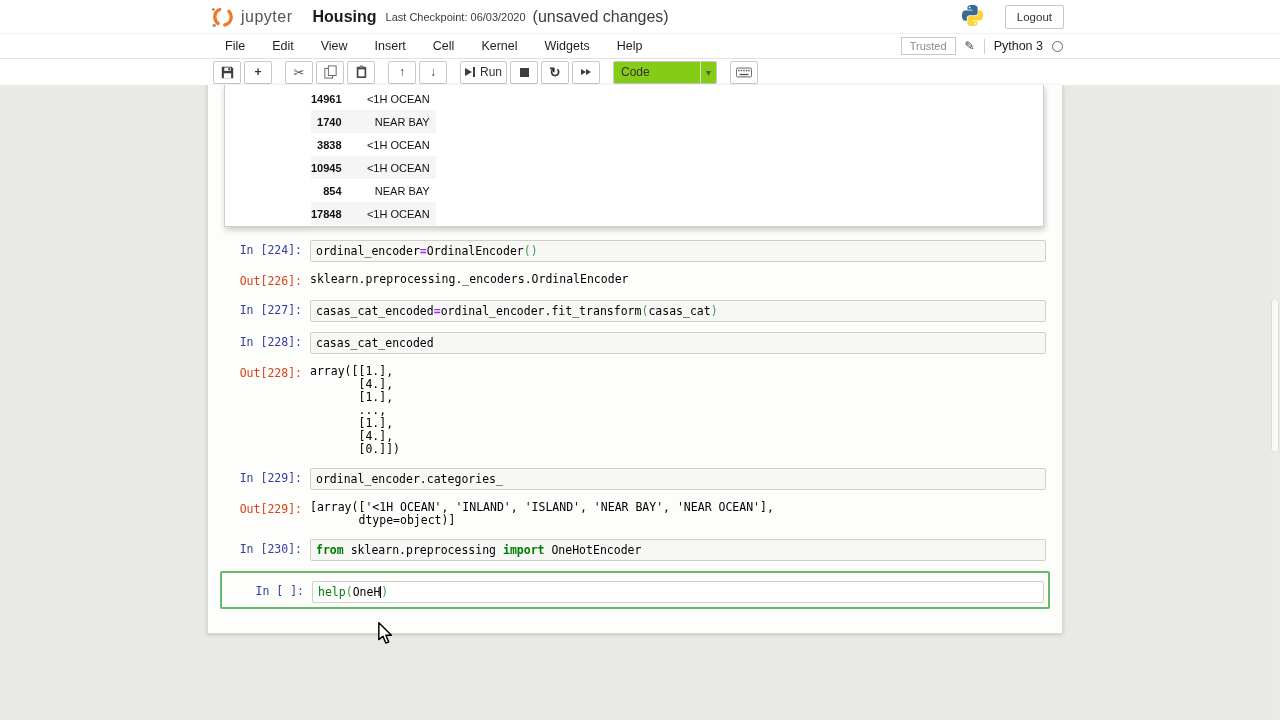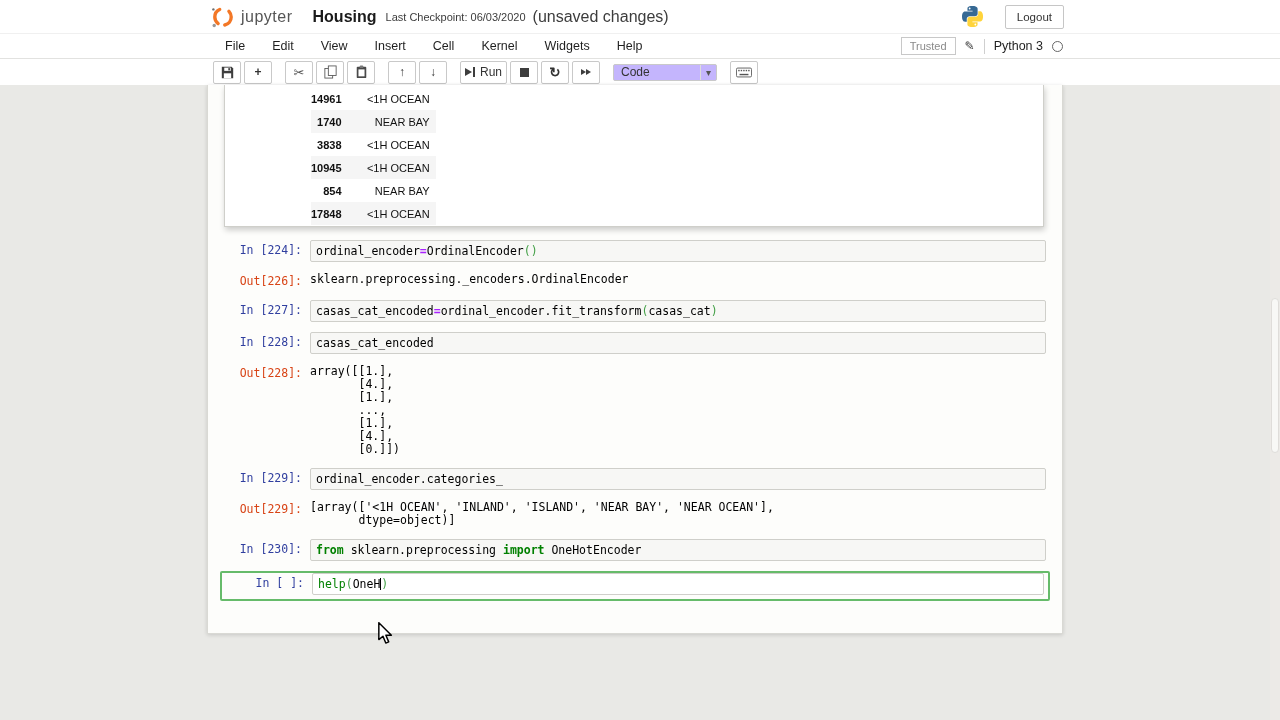--- a/index.html
+++ b/index.html
@@ -13,21 +13,21 @@
   
   #header {
     height:34px; background:#fff; display:flex; align-items:center;
     padding:0 216px 0 210px; border-bottom:1px solid #f0f0f0;
   }
   .logo-wrap { display:flex; align-items:center; cursor:pointer; }
   .brand-text { font-size:16px; color:#555; letter-spacing:0.5px; margin:0 20px 0 5px; }
   .nb-title { font-size:16px; font-weight:600; color:#1a1a1a; margin-right:9px; }
   .chk-text { font-size:11px; color:#3c3c3c; margin-right:7px; }
   .unsaved-text { font-size:16px; color:#3c3c3c; }
-  .hdr-right { margin-left:auto; display:flex; align-items:center;gap:6px; }
+  .hdr-right { margin-left:auto; display:flex; align-items:flex-start;gap:6px; }
   .logout-btn {
     margin-left:16px; padding:5px 11px; font-size:11.5px; color:#333;
     background:#fff; border:1px solid #c6c6c6; border-radius:2px; cursor:pointer;
     font-family:"Liberation Sans",sans-serif;
   }
   
   #menubar {
     height:25px; background:#fff; border-bottom:1px solid #e2e2e0;
     display:flex; align-items:center; padding:0 217px 0 225px;
     font-size:12.5px; color:#1f1f1f;
@@ -49,21 +49,21 @@
   .ggap { width:7px; }
   .arrow-glyph { font-weight:bold; font-size:12px; color:#333; }
   .cut-glyph { font-size:13px; color:#555; }
   .stop-sq { width:9px; height:9px; background:#3d3d3d; display:inline-block; }
   .refresh-glyph { font-size:13.5px; color:#333; font-weight:bold; }
   .play-tri { width:0; height:0; border-left:7px solid #3d3d3d; border-top:4.5px solid transparent; border-bottom:4.5px solid transparent; display:inline-block; }
   .play-bar { width:2px; height:10px; background:#3d3d3d; display:inline-block; margin-left:1px; }
   .run-label { margin-left:5px; font-size:12px; color:#333; }
   .ff-wrap { display:flex; align-items:center; }
   .tri-sm { width:0; height:0; border-left:5.5px solid #3d3d3d; border-top:3.5px solid transparent; border-bottom:3.5px solid transparent; display:inline-block; }
-  .celltype-dd { width:104px; height:17px; border:1px solid #c9c9c9; border-radius:2px; background:#c4b5fd; display:flex; align-items:center; font-size:12px; color:#333; cursor:pointer; }
+  .celltype-dd { width:104px; height:23px; border:1px solid #c9c9c9; border-radius:2px; background:#84cc16; display:flex; align-items:center; font-size:12px; color:#333; cursor:pointer; }
   .celltype-dd .dd-label { flex:1; padding-left:7px; text-align:left; }
   .celltype-dd .dd-caret { width:16px; border-left:1px solid #ddd; text-align:center; color:#555; font-size:10px; align-self:stretch; display:flex; align-items:center; justify-content:center; }
   
   #site { position:relative; height:635px; padding-left:207px; background:#e9e9e6; }
   #notebook {
     width:856px; background:#fdfdfb; border:1px solid #d9d9d4; border-top:none;
     box-shadow:0 1px 4px rgba(0,0,0,0.15); padding-bottom:10px; min-height:549px;
   }
   .output-scroll {
     margin-left:16px; width:820px; height:142px; overflow:hidden;
@@ -84,21 +84,21 @@
     color:#303F9F; line-height:21px;
   }
   .inbox { flex:1; background:#f7f7f5; border:1px solid #cfcfca; border-radius:2px; padding:3px 5px; cursor:text; }
   pre.code { margin:0; font-family:"DejaVu Sans Mono",monospace; font-size:11.5px; line-height:14px; white-space:pre; color:#000; }
   .orow { display:flex; margin:3px 16px 12px 0; }
   .prompt.op { color:#D84315; line-height:14px; padding-top:2px; }
   pre.outp { margin:1px 0 0; font-family:"DejaVu Sans Mono",monospace; font-size:11.5px; line-height:13px; white-space:pre; color:#000; }
   
   .crow.active {
     border:2px solid #66BB6A; border-radius:2px;
-    margin:8px 12px 0 12px; padding:0 4px 4px 0;
+    margin:8px 12px 0 12px; padding:8px 4px 4px 0;
   }
   .crow.active .prompt { flex:0 0 90px; }
   .crow.active .inbox { background:#fff; }
   
   .tk-op { color:#AA22FF; font-weight:bold; }
   .tk-kw { color:#008000; font-weight:bold; }
   .tk-builtin { color:#008000; }
   .tk-paren { color:#43A047; }
   .tk-cursor { display:inline-block; width:0; border-left:1.2px solid #000; height:12px; vertical-align:-2px; }
   

